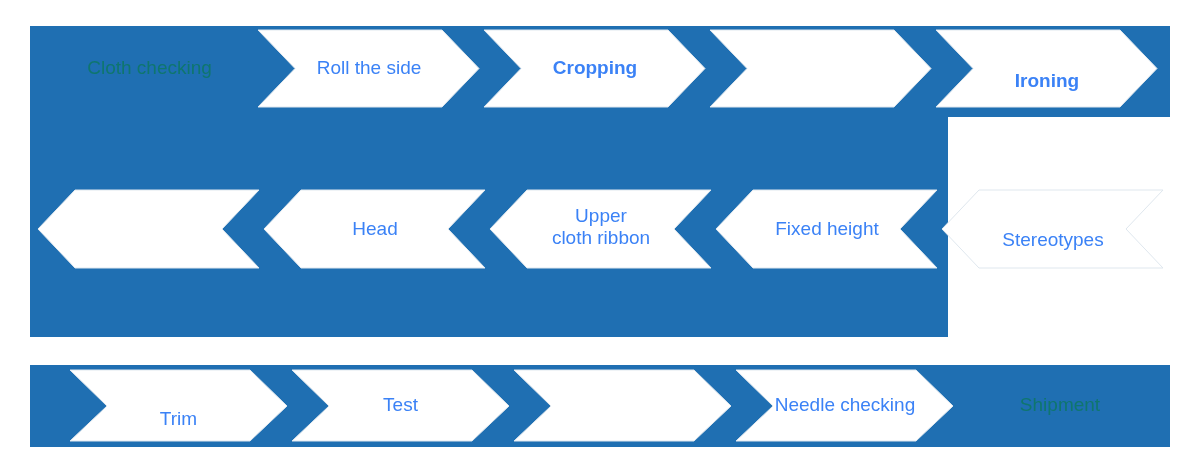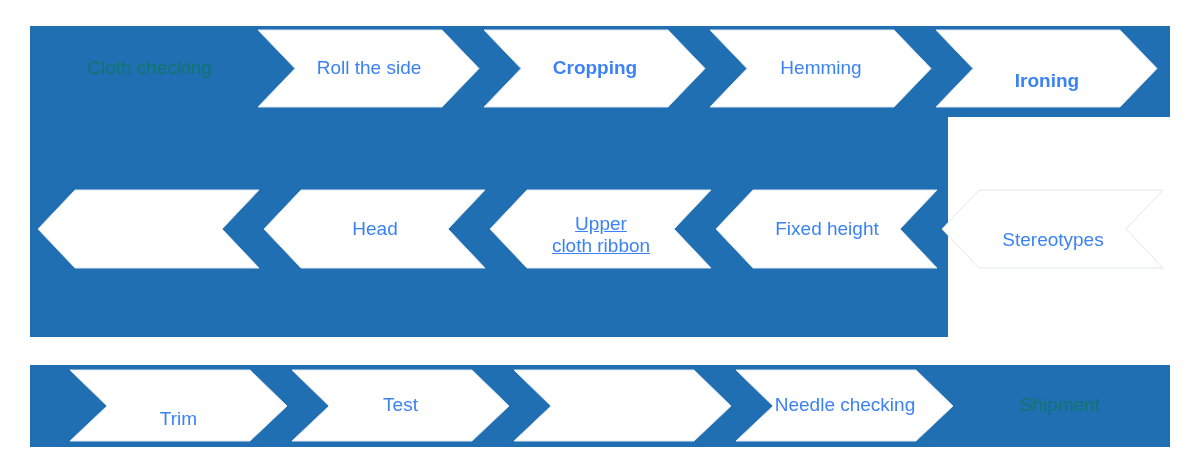--- a/index.html
+++ b/index.html
@@ -73,25 +73,24 @@
       <path d="M514,370 H694 L731,406 L694,441 H514 L551,406 Z" fill="#ffffff" stroke="#dfe7ee" stroke-width="1"></path>
 
       <path d="M736,370 H916 L953,406 L916,441 H736 L773,406 Z" fill="#ffffff" stroke="#dfe7ee" stroke-width="1"></path>
 
     </g>
   </svg>
 
   <div class="chev-label on-blue" style="left:52px;top:30px;width:195px;height:77px;">Cloth checking</div>
   <div class="chev-label" style="left:295px;top:30px;width:148px;height:77px;">Roll the side</div>
   <div class="chev-label" style="left:521px;top:30px;width:148px;height:77px;font-weight:bold;">Cropping</div>
-  <div class="chev-label" style="left:747px;top:30px;width:148px;height:77px;">Hemming</div>
   <div class="chev-label" style="left:973px;top:36px;width:148px;height:91px;font-weight:bold;">Ironing</div>
 
   <div class="chev-label" style="left:302px;top:190px;width:146px;height:78px;">Head</div>
-  <div class="chev-label" style="left:528px;top:196px;width:146px;height:78px;text-decoration:underline;">Upper
+  <div class="chev-label" style="left:528px;top:188px;width:146px;height:78px;">Upper
 cloth ribbon</div>
   <div class="chev-label" style="left:754px;top:190px;width:146px;height:78px;">Fixed height</div>
   <div class="chev-label" style="left:980px;top:190px;width:146px;height:78px;margin-top:11px;">Stereotypes</div>
 
   <div class="chev-label" style="left:107px;top:384px;width:143px;height:71px;">Trim</div>
   <div class="chev-label" style="left:329px;top:370px;width:143px;height:71px;">Test</div>
   <div class="chev-label" style="left:760px;top:370px;width:170px;height:71px;">Needle checking</div>
   <div class="chev-label on-blue" style="left:960px;top:370px;width:200px;height:71px;">Shipment</div>
 
 </div>

